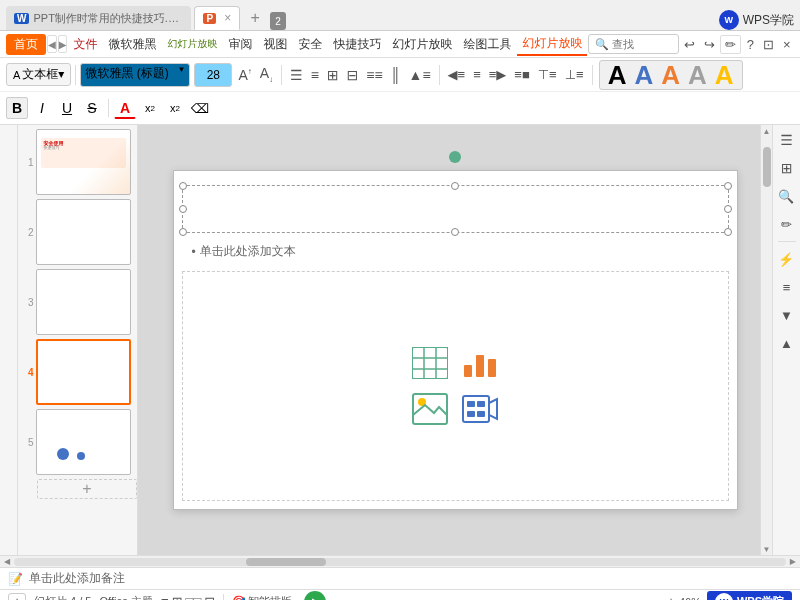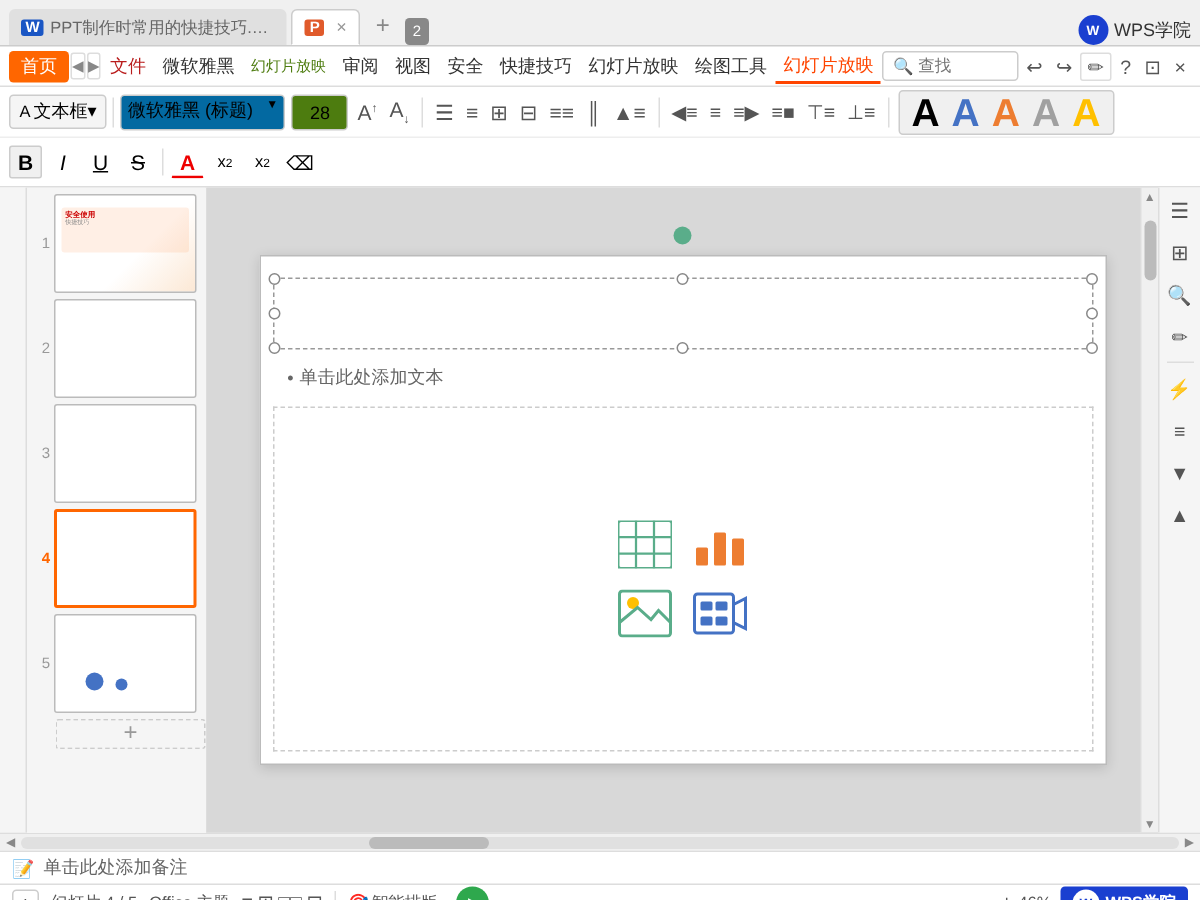--- a/index.html
+++ b/index.html
@@ -78,21 +78,21 @@
       <span style="font-size:11px;">A</span>
       <span>文本框▾</span>
     </div>
     <div style="width:1px; height:20px; background:#ddd;"></div>
 
     <div style="display:flex; border:1px solid #ccc; border-radius:3px; padding:1px 4px; gap:2px; min-width:110px; height:24px; font-size:12px; background:#0369a1; cursor:pointer;">
       <span>微软雅黑 (标题)</span>
       <span style="margin-left:auto; font-size:8px;">▼</span>
     </div>
 
-    <div style="display:flex; align-items:center; border:1px solid #ccc; border-radius:3px; padding:1px 4px; width:38px; height:24px; font-size:12px; background:#4d7c0f; cursor:pointer; justify-content:center;">
+    <div style="display:flex; align-items:center; border:1px solid #ccc; border-radius:3px; padding:1px 4px; width:38px; height:24px; font-size:12px; background:#7dd3fc; cursor:pointer; justify-content:center;">
       <span>28</span>
     </div>
 
     <div style="font-size:14px; color:#555; cursor:pointer; padding:0 2px;">A<sup style="font-size:8px;">↑</sup></div>
     <div style="font-size:14px; color:#555; cursor:pointer; padding:0 2px;">A<sub style="font-size:8px;">↓</sub></div>
 
     <div style="width:1px; height:20px; background:#ddd; margin:0 2px;"></div>
 
     <div style="font-size:14px; color:#555; cursor:pointer; padding:0 2px;">☰</div>
     <div style="font-size:14px; color:#555; cursor:pointer; padding:0 2px;">≡</div>

